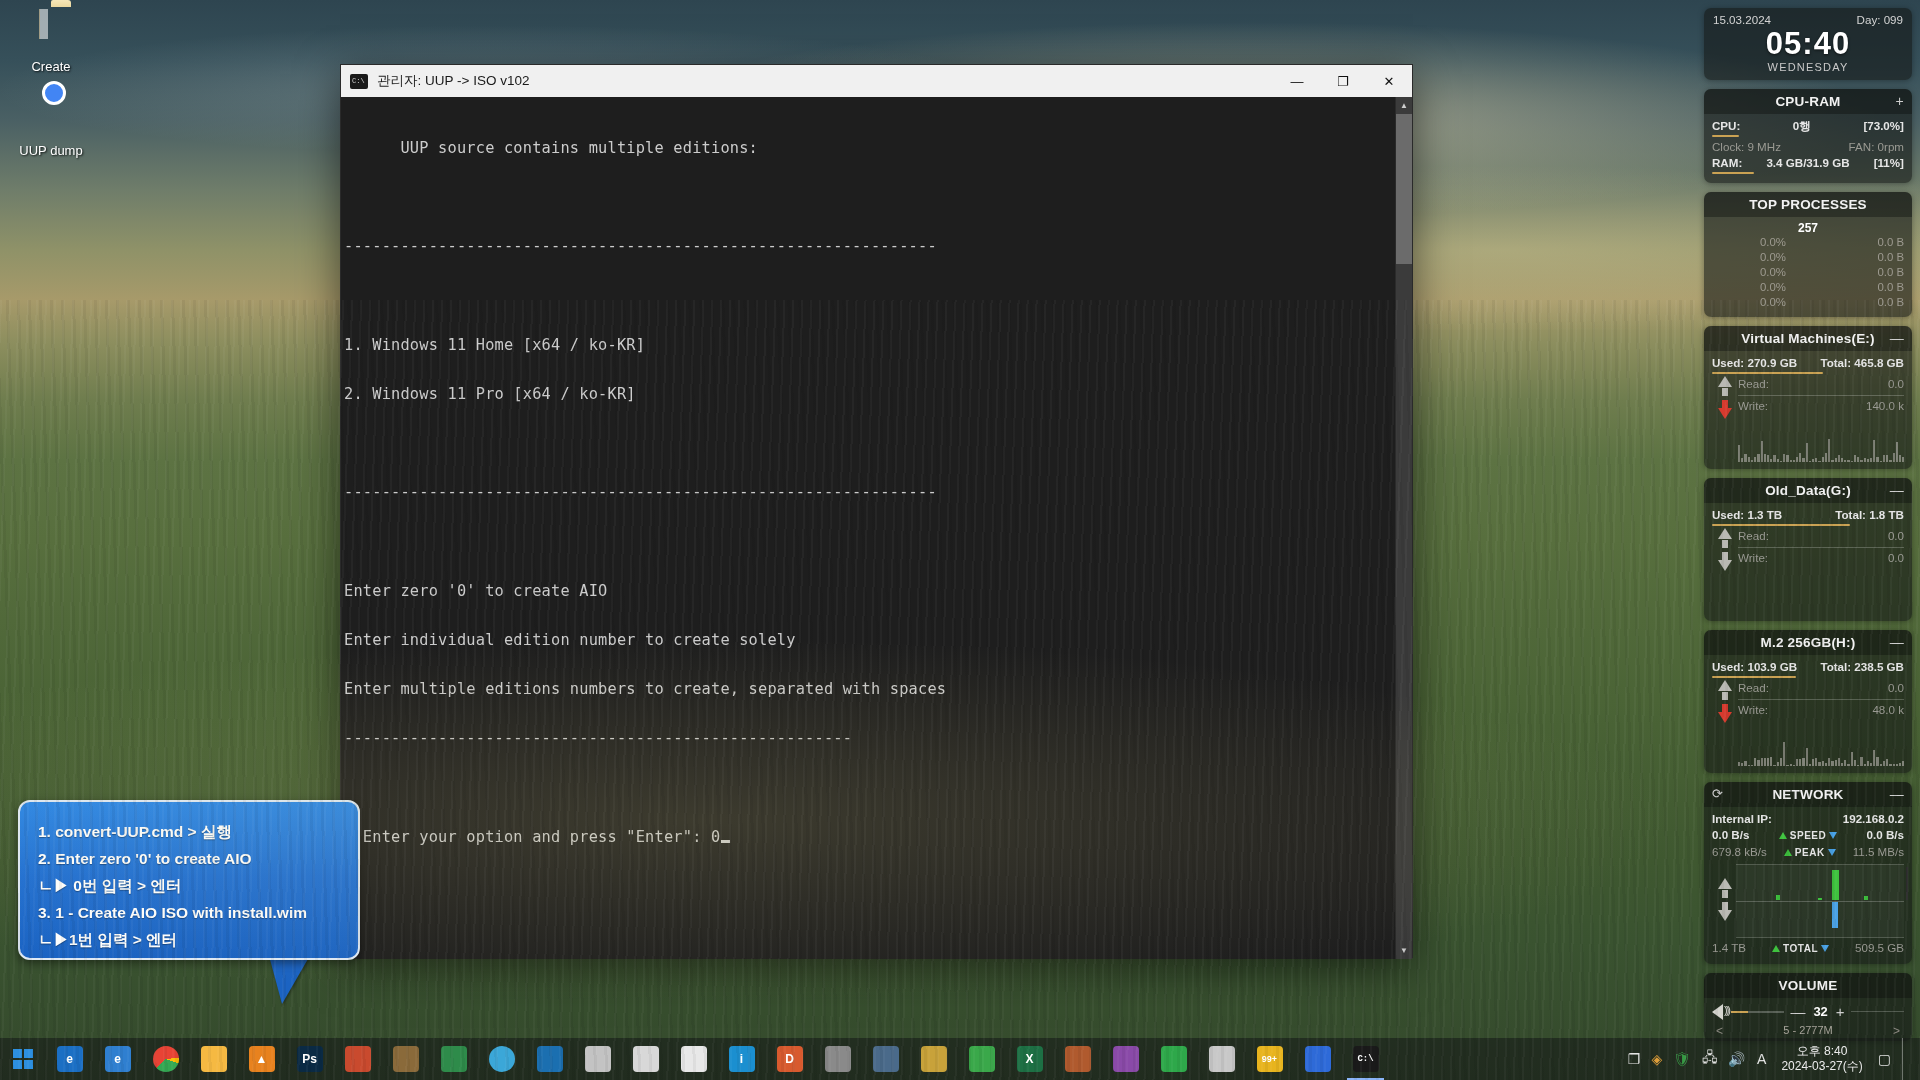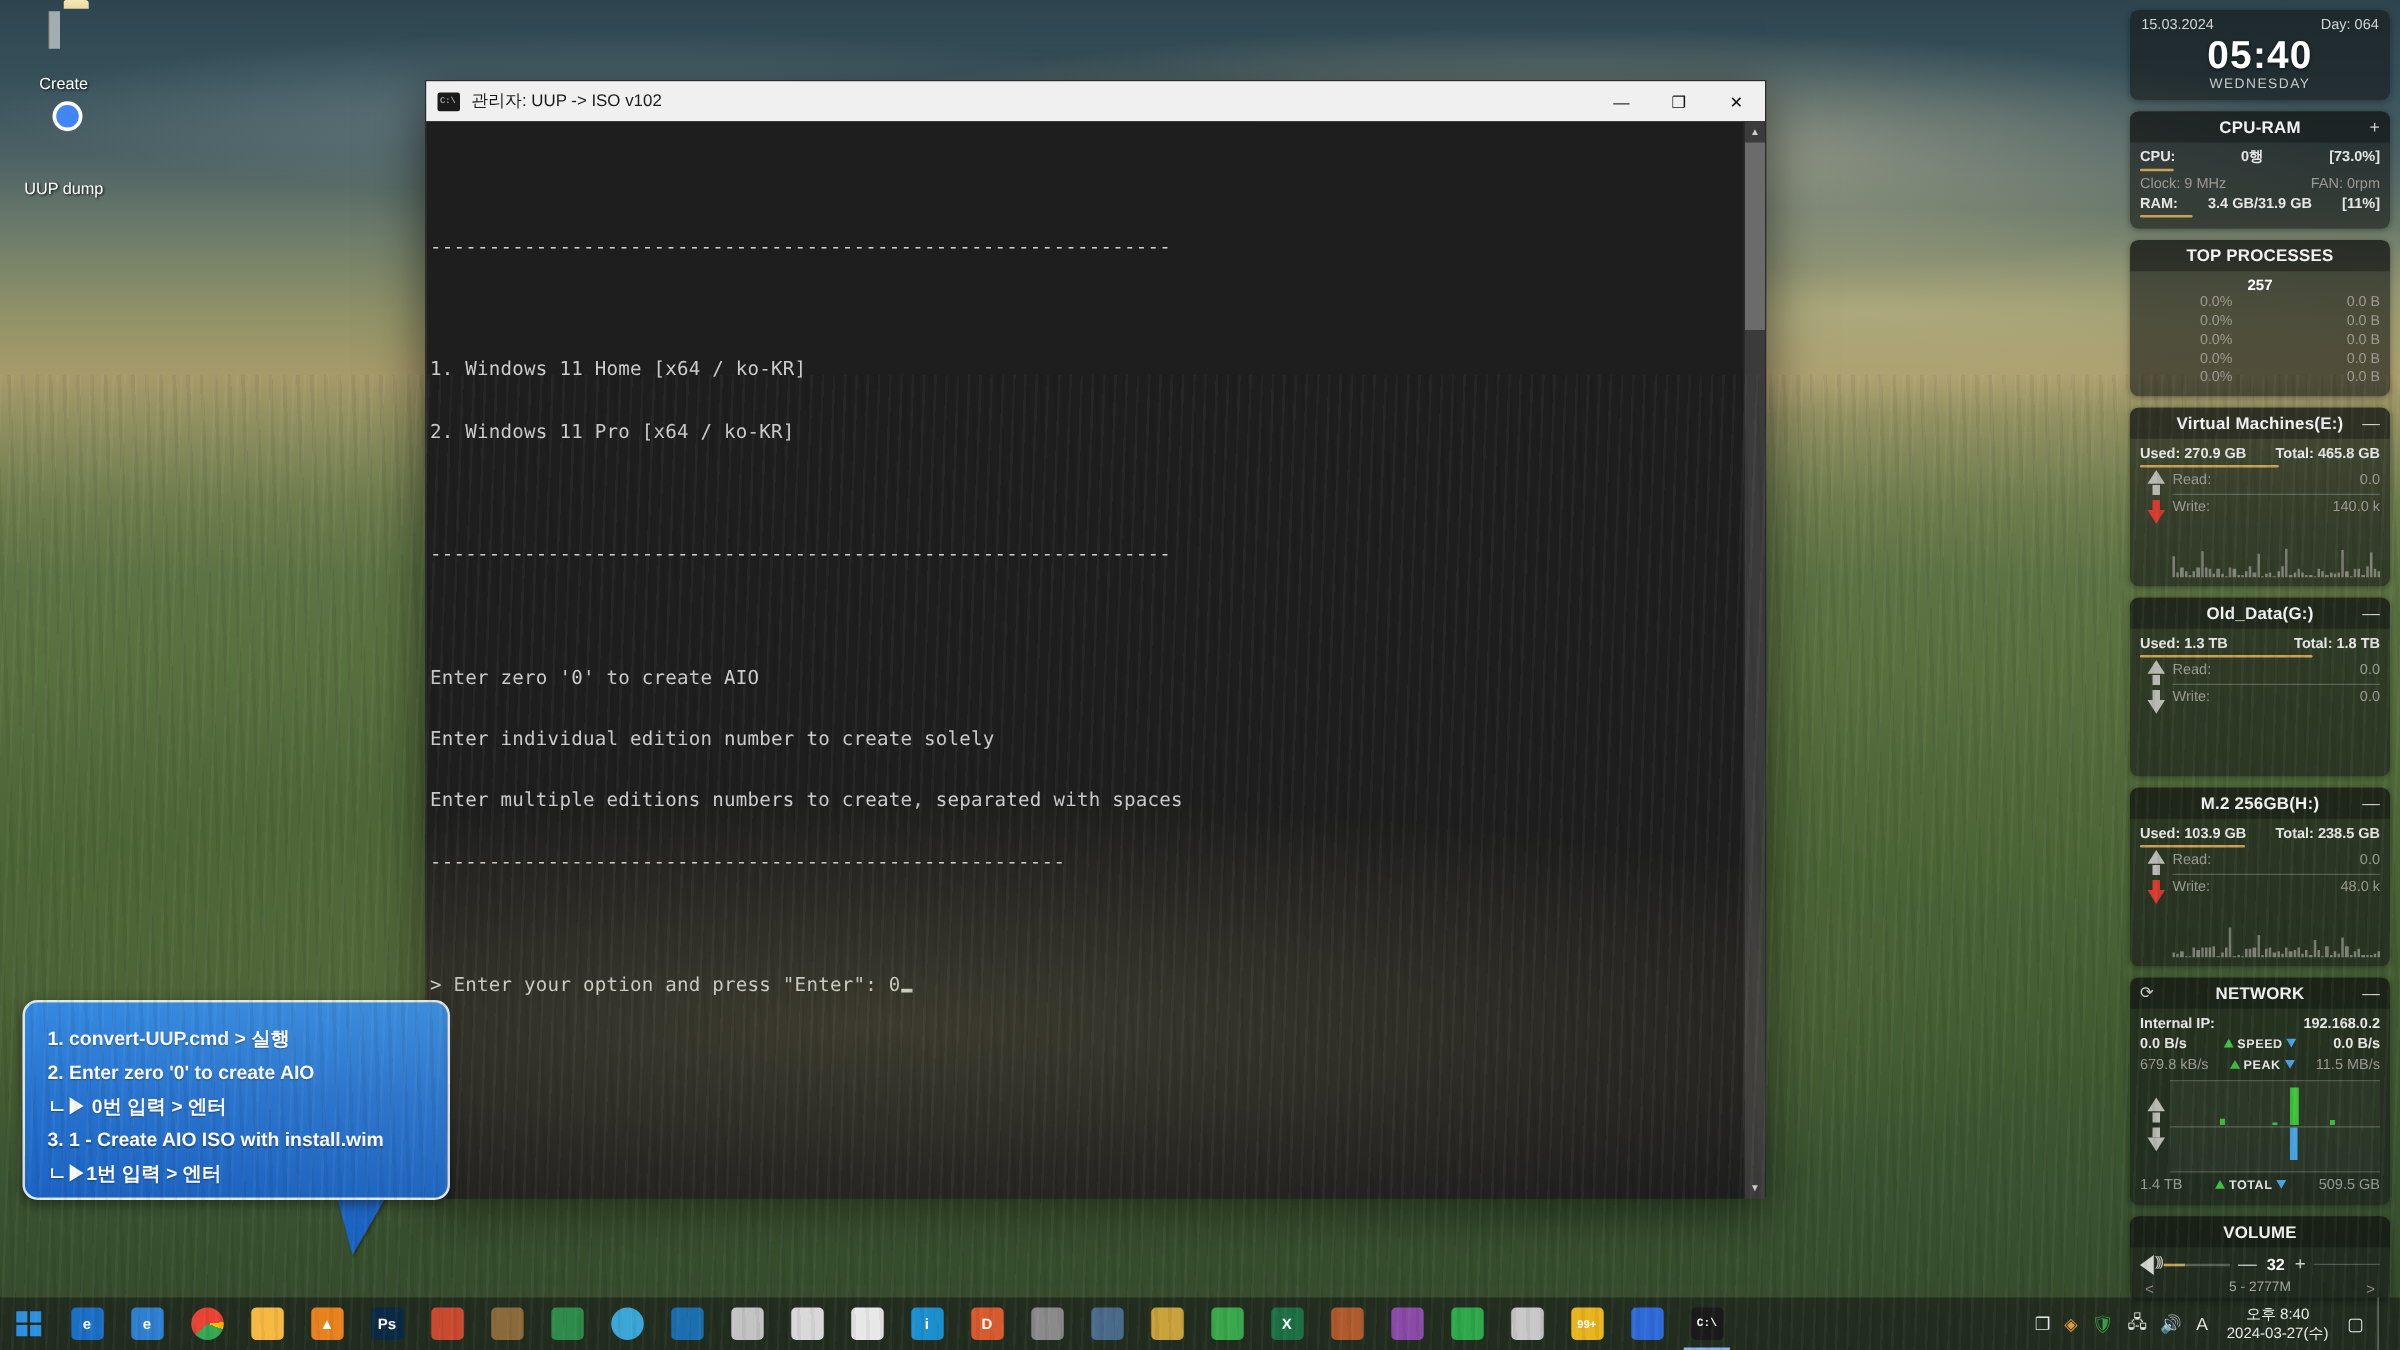--- a/index.html
+++ b/index.html
@@ -294,20 +294,21 @@
       <span class="cmd-icon">C:\</span>
       <span id="title-text">관리자:  UUP -&gt; ISO v102</span>
       <span id="win-buttons">
         <span class="win-btn">—</span>
         <span class="win-btn">❐</span>
         <span class="win-btn close">✕</span>
       </span>
     </div>
     <div id="console-body">
       <div id="console-text">
+        <div class="line">      UUP source contains multiple editions:</div>
         <div class="line"></div>
         <div class="line">---------------------------------------------------------------</div>
         <div class="line"></div>
         <div class="line">1. Windows 11 Home [x64 / ko-KR]</div>
         <div class="line">2. Windows 11 Pro [x64 / ko-KR]</div>
         <div class="line"></div>
         <div class="line">---------------------------------------------------------------</div>
         <div class="line"></div>
         <div class="line">Enter zero '0' to create AIO</div>
         <div class="line">Enter individual edition number to create solely</div>
@@ -332,21 +333,21 @@
     <div> ㄴ▶ 0번 입력 &gt; 엔터</div>
     <div>3. 1 - Create AIO ISO with install.wim</div>
     <div> ㄴ▶1번 입력 &gt; 엔터</div>
   </div>
 
   <div id="sidebar">
 
     <div class="widget" id="clock-widget">
       <div class="top-row">
         <span>15.03.2024</span>
-        <span>Day: 064</span>
+        <span>Day: 099</span>
       </div>
       <div id="clock-time">05:40</div>
       <div id="clock-day">WEDNESDAY</div>
     </div>
 
     <div class="widget">
       <div class="w-head">
         <span>CPU-RAM</span>
         <span class="corner">+</span>
       </div>

